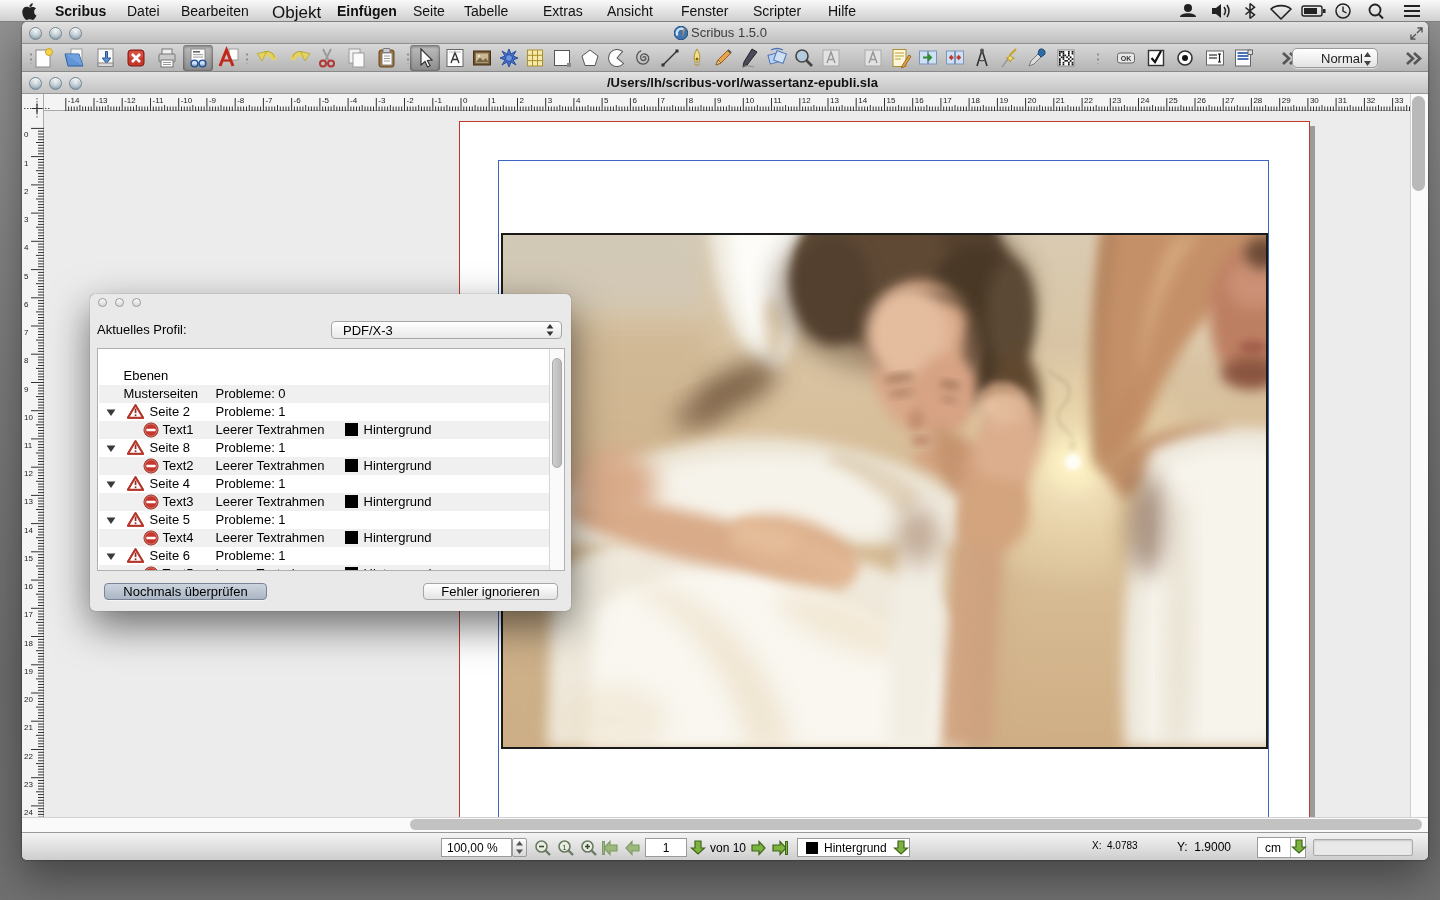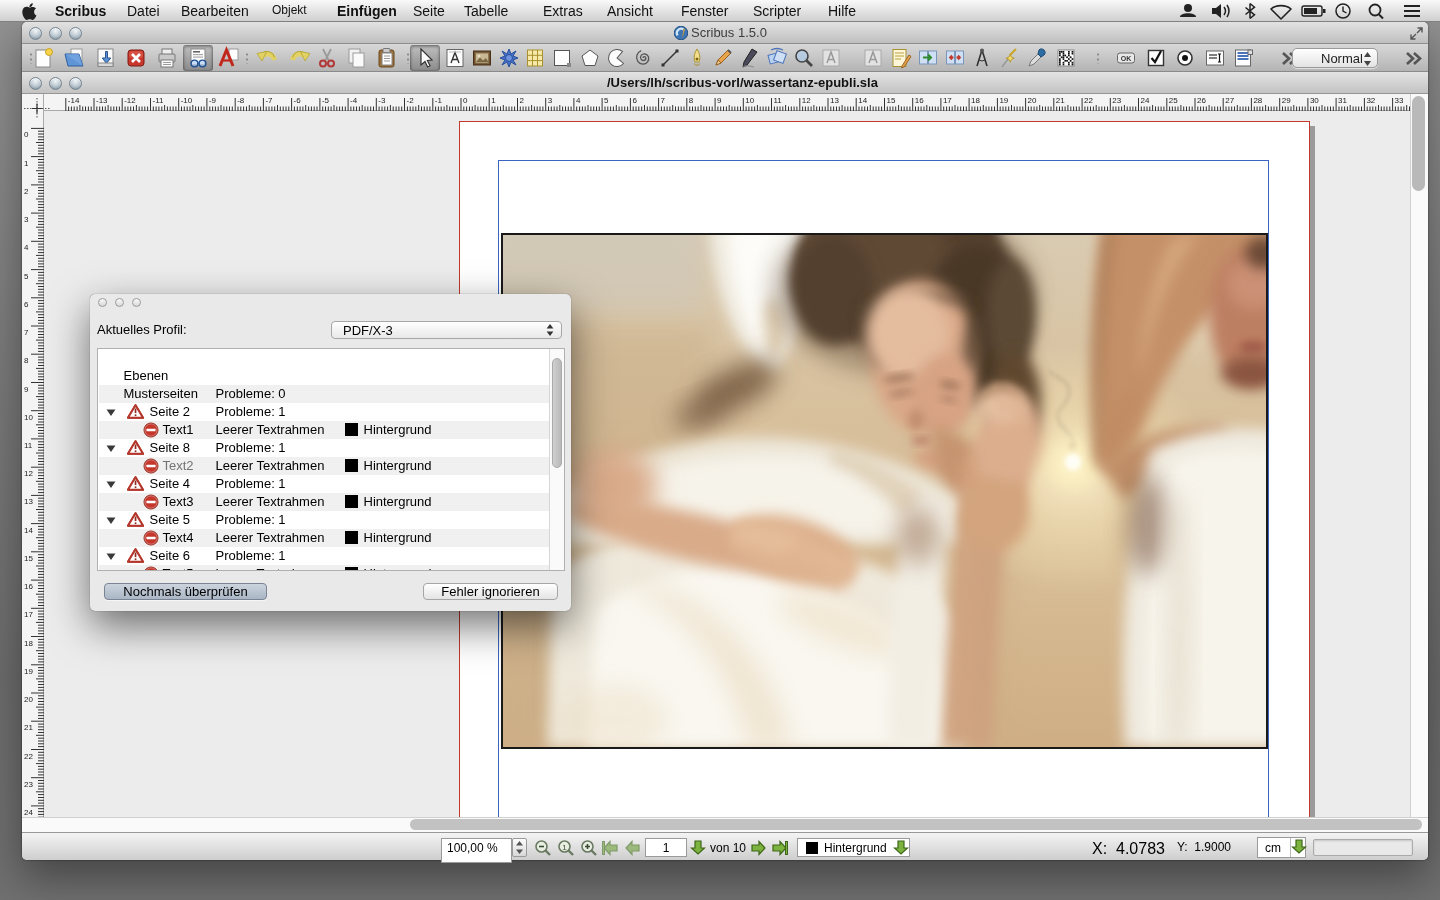--- a/index.html
+++ b/index.html
@@ -472,21 +472,21 @@
         <path d="M400,290 C430,285 445,295 442,330 C438,400 432,460 430,512 L385,512 C385,430 390,340 400,290 Z" fill="#f2eee4" filter="url(#b7)"></path>
         <ellipse cx="415" cy="300" rx="22" ry="30" fill="#9a7456" opacity="0.55" filter="url(#b12)"></ellipse>
       </svg>
     </div>
   </div>
 <div style="position:absolute;left:1410px;top:94px;width:18px;height:723px;background:#fafafa;border-left:1px solid #d0d0d0;box-sizing:border-box"></div>
 <div style="position:absolute;left:1412px;top:96px;width:13px;height:95px;border-radius:6.5px;background:#b9b9b9"></div>
 <div style="position:absolute;left:22px;top:817px;width:1406px;height:15px;background:#fafafa;border-top:1px solid #d0d0d0;box-sizing:border-box"></div>
 <div style="position:absolute;left:410px;top:819px;width:1012px;height:11px;border-radius:5.5px;background:#c2c2c2"></div>
 <div style="position:absolute;left:22px;top:832px;width:1406px;height:28px;background:linear-gradient(#f4f4f4,#cecece);border-top:1px solid #989898;box-sizing:border-box;border-radius:0 0 5px 5px"></div>
-<div style="position:absolute;left:441px;top:838px;width:71px;height:25px;background:#fff;border:1px solid #9a9a9a;box-sizing:border-box">
+<div style="position:absolute;left:441px;top:838px;width:71px;height:19px;background:#fff;border:1px solid #9a9a9a;box-sizing:border-box">
     <span style="position:absolute;left:5px;top:2px;font-size:12px;color:#000">100,00 %</span>
   </div>
 <div style="position:absolute;left:512px;top:838px;width:15px;height:19px;background:linear-gradient(#fdfdfd,#d8d8d8);border:1px solid #9a9a9a;box-sizing:border-box;border-radius:2px">
     <svg width="13" height="17" style="position:absolute;left:0;top:0">
       <path d="M6.5,2 L10,6.5 L3,6.5 Z" fill="#555"></path>
       <path d="M6.5,15 L10,10.5 L3,10.5 Z" fill="#555"></path>
     </svg>
   </div>
 <svg width="18" height="18" style="position:absolute;left:534px;top:839px">
     <circle cx="7.5" cy="7.5" r="5.5" fill="#e8efe2" stroke="#6a7a62" stroke-width="1.6"></circle>
@@ -526,35 +526,35 @@
     <rect x="13.5" y="1.5" width="2" height="13" fill="#7cb33e"></rect>
     <rect x="13.5" y="1.5" width="2" height="13" fill="none" stroke="#3e661a" stroke-width="1"></rect>
   </svg>
 <div style="position:absolute;left:797px;top:838px;width:113px;height:19px;background:#fff;border:1px solid #9a9a9a;box-sizing:border-box">
     <div style="position:absolute;left:8px;top:3px;width:12px;height:12px;background:#000"></div>
     <span style="position:absolute;left:26px;top:2px;font-size:12px;color:#000">Hintergrund</span>
   </div>
 <svg width="16" height="16" style="position:absolute;left:893px;top:840px">
     <path d="M5,1 L11,1 L11,8 L14.5,8 L8,14 L1.5,8 L5,8 Z" fill="#7cb33e" stroke="#3e661a" stroke-width="1.2"></path>
   </svg>
-<span style="position:absolute;left:1092px;top:840px;font-size:16px;color:#000">X:&nbsp;&nbsp;4.0783</span>
+<span style="position:absolute;left:1092px;top:840px;font-size:10px;color:#000">X:&nbsp;&nbsp;4.0783</span>
 <span style="position:absolute;left:1177px;top:840px;font-size:12px;color:#000">Y:&nbsp;&nbsp;1.9000</span>
 <div style="position:absolute;left:1257px;top:837px;width:49px;height:21px;background:#fff;border:1px solid #9a9a9a;box-sizing:border-box">
     <span style="position:absolute;left:7px;top:3px;font-size:12px;color:#000">cm</span>
     <div style="position:absolute;right:14px;top:0;width:1px;height:100%;background:#bbb"></div>
   </div>
 <svg width="16" height="16" style="position:absolute;left:1291px;top:839px">
     <path d="M5,1 L11,1 L11,8 L14.5,8 L8,14 L1.5,8 L5,8 Z" fill="#7cb33e" stroke="#3e661a" stroke-width="1.2"></path>
   </svg>
 <div style="position:absolute;left:1313px;top:839px;width:100px;height:17px;background:#e9e9e9;border:1px solid #aaa;border-radius:2px;box-sizing:border-box;box-shadow:inset 0 1px 2px rgba(0,0,0,0.15)"></div>
 <div style="position:absolute;left:0;top:0;width:1440px;height:22px;background:linear-gradient(#f9f9f9,#cfcfcf);border-bottom:1px solid #808080;box-sizing:border-box">
     <span style="position:absolute;left:55px;top:3px;font-size:14px;font-weight:bold;color:#111">Scribus</span>
     <span style="position:absolute;left:127px;top:3px;font-size:14px;font-weight:normal;color:#111">Datei</span>
     <span style="position:absolute;left:181px;top:3px;font-size:14px;font-weight:normal;color:#111">Bearbeiten</span>
-    <span style="position:absolute;left:272px;top:3px;font-size:12px;font-weight:normal;color:#111">Objekt</span>
+    <span style="position:absolute;left:272px;top:3px;font-size:17px;font-weight:normal;color:#111">Objekt</span>
     <span style="position:absolute;left:337px;top:3px;font-size:14px;font-weight:bold;color:#111">Einfügen</span>
     <span style="position:absolute;left:413px;top:3px;font-size:14px;font-weight:normal;color:#111">Seite</span>
     <span style="position:absolute;left:464px;top:3px;font-size:14px;font-weight:normal;color:#111">Tabelle</span>
     <span style="position:absolute;left:543px;top:3px;font-size:14px;font-weight:normal;color:#111">Extras</span>
     <span style="position:absolute;left:607px;top:3px;font-size:14px;font-weight:normal;color:#111">Ansicht</span>
     <span style="position:absolute;left:681px;top:3px;font-size:14px;font-weight:normal;color:#111">Fenster</span>
     <span style="position:absolute;left:753px;top:3px;font-size:14px;font-weight:normal;color:#111">Scripter</span>
     <span style="position:absolute;left:828px;top:3px;font-size:14px;font-weight:normal;color:#111">Hilfe</span>
     <svg width="15" height="17" viewBox="0 0 15 17" style="position:absolute;left:22px;top:3px">
       <path d="M10.8,0.3 c0.1,1 -0.3,1.9 -0.9,2.6 c-0.6,0.7 -1.6,1.2 -2.5,1.1 c-0.1,-0.9 0.35,-1.9 0.9,-2.5 C8.9,0.8 9.9,0.35 10.8,0.3 Z" fill="#222"></path>
@@ -636,21 +636,21 @@
         <rect x="7.7" y="10.4" width="1.7" height="1.7" fill="#8e2b22"></rect>
       </svg>
       <span style="position:absolute;left:52px;top:91px;font-size:13px;color:#000">Seite 8</span>
       <span style="position:absolute;left:118px;top:91px;font-size:13px;color:#000">Probleme: 1</span>
       <div style="position:absolute;left:1px;top:108px;width:452px;height:18px;background:#f0f0f0"></div>
       <svg width="16" height="16" style="position:absolute;left:45px;top:109px">
         <circle cx="8" cy="8" r="7" fill="#c5372b" stroke="#8e2318"></circle>
         <circle cx="8" cy="8" r="6.2" fill="none" stroke="rgba(255,255,255,0.35)"></circle>
         <rect x="3.5" y="6.7" width="9" height="2.6" rx="0.5" fill="#fff"></rect>
       </svg>
-      <span style="position:absolute;left:65px;top:109px;font-size:13px;color:#737373">Text2</span>
+      <span style="position:absolute;left:65px;top:109px;font-size:13px;color:#000000">Text2</span>
       <span style="position:absolute;left:118px;top:109px;font-size:13px;color:#000">Leerer Textrahmen</span>
       <div style="position:absolute;left:247px;top:110px;width:13px;height:13px;background:#000"></div>
       <span style="position:absolute;left:266px;top:109px;font-size:13px;color:#000">Hintergrund</span>
       <div style="position:absolute;left:1px;top:126px;width:452px;height:18px;background:#fff"></div>
       <svg width="10" height="9" style="position:absolute;left:8px;top:131px">
         <path d="M0.5,1.5 L9.5,1.5 L5,8 Z" fill="#3a3a3a"></path>
       </svg>
       <svg width="17" height="15" style="position:absolute;left:29px;top:127.5px">
         <path d="M8.5,1.2 L16,13.8 L1,13.8 Z" fill="#fff" stroke="#b5372c" stroke-width="2" stroke-linejoin="round"></path>
         <rect x="7.7" y="4.5" width="1.7" height="5" fill="#8e2b22"></rect>

